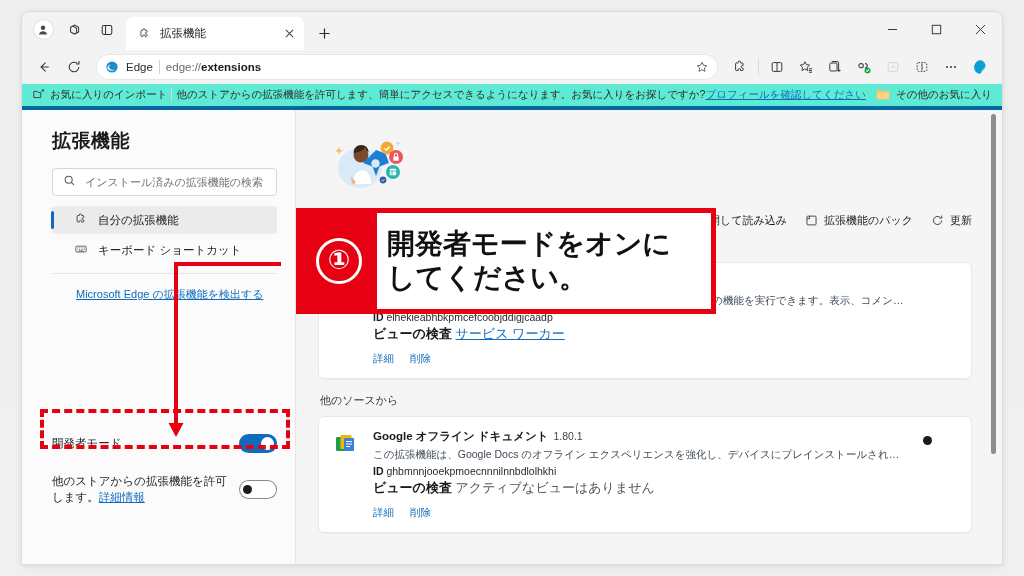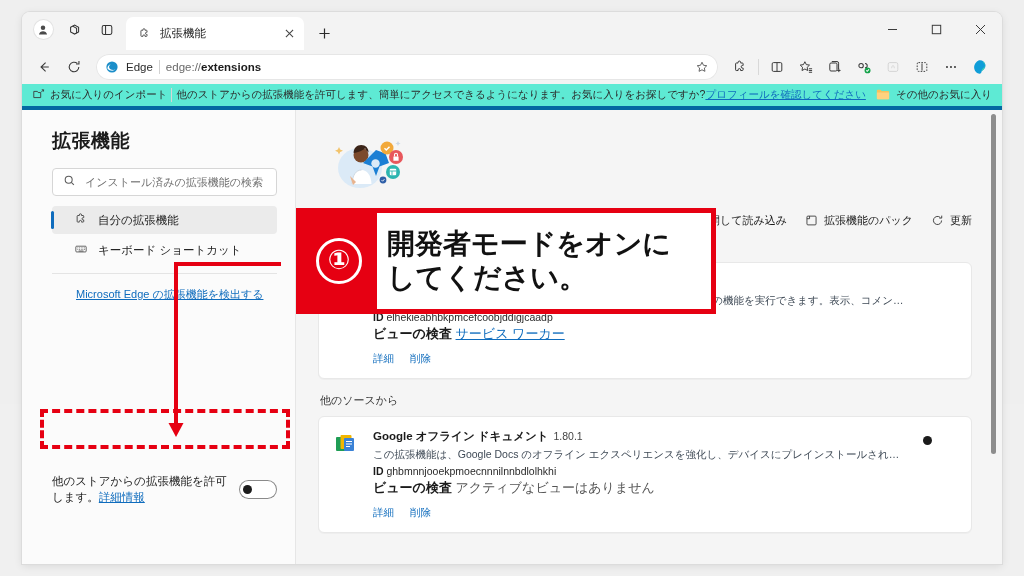--- a/index.html
+++ b/index.html
@@ -546,20 +546,26 @@
             </svg>
           </span>
           <span>キーボード ショートカット</span>
         </div>
 
         <div class="side-div"></div>
 
         <a class="side-link" href="#">Microsoft Edge の拡張機能を検出する</a>
 
         <div class="side-bottom">
+          <div class="row devrow">
+            <span class="row-label">開発者モード</span>
+            <span class="toggle on">
+                <span class="knob"></span>
+              </span>
+          </div>
           <div class="row">
             <span class="row-label"><span>他のストアからの拡張機能を許可します。</span><a href="#">詳細情報</a></span>
             <span class="toggle off">
                 <span class="knob"></span>
               </span>
           </div>
         </div>
       </div>
 
       <div class="main">

